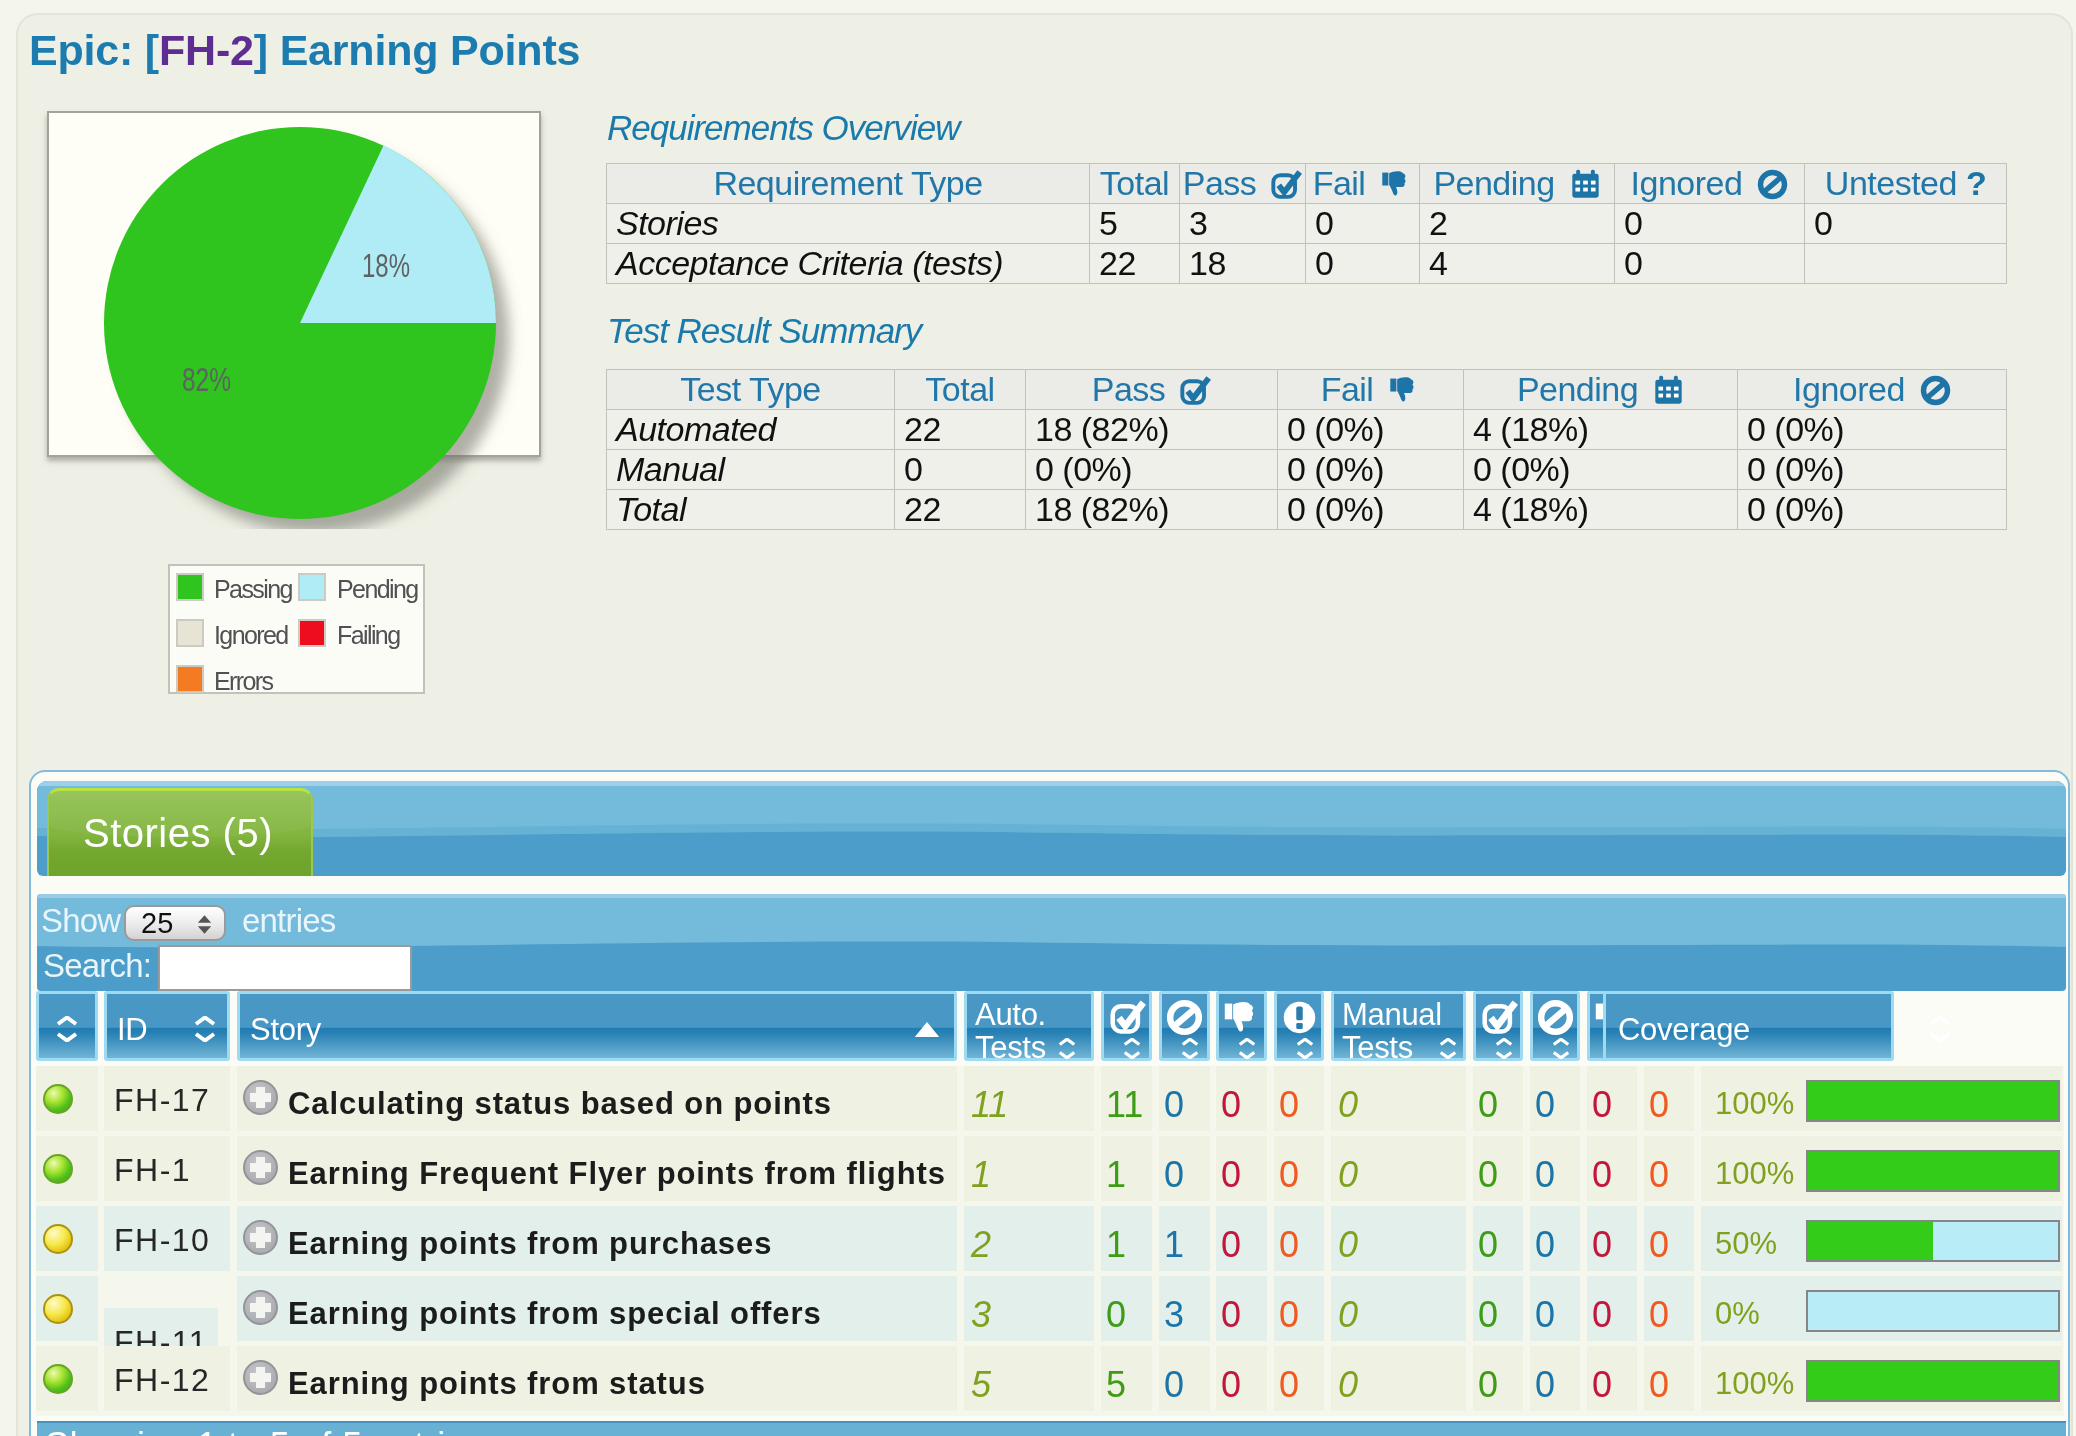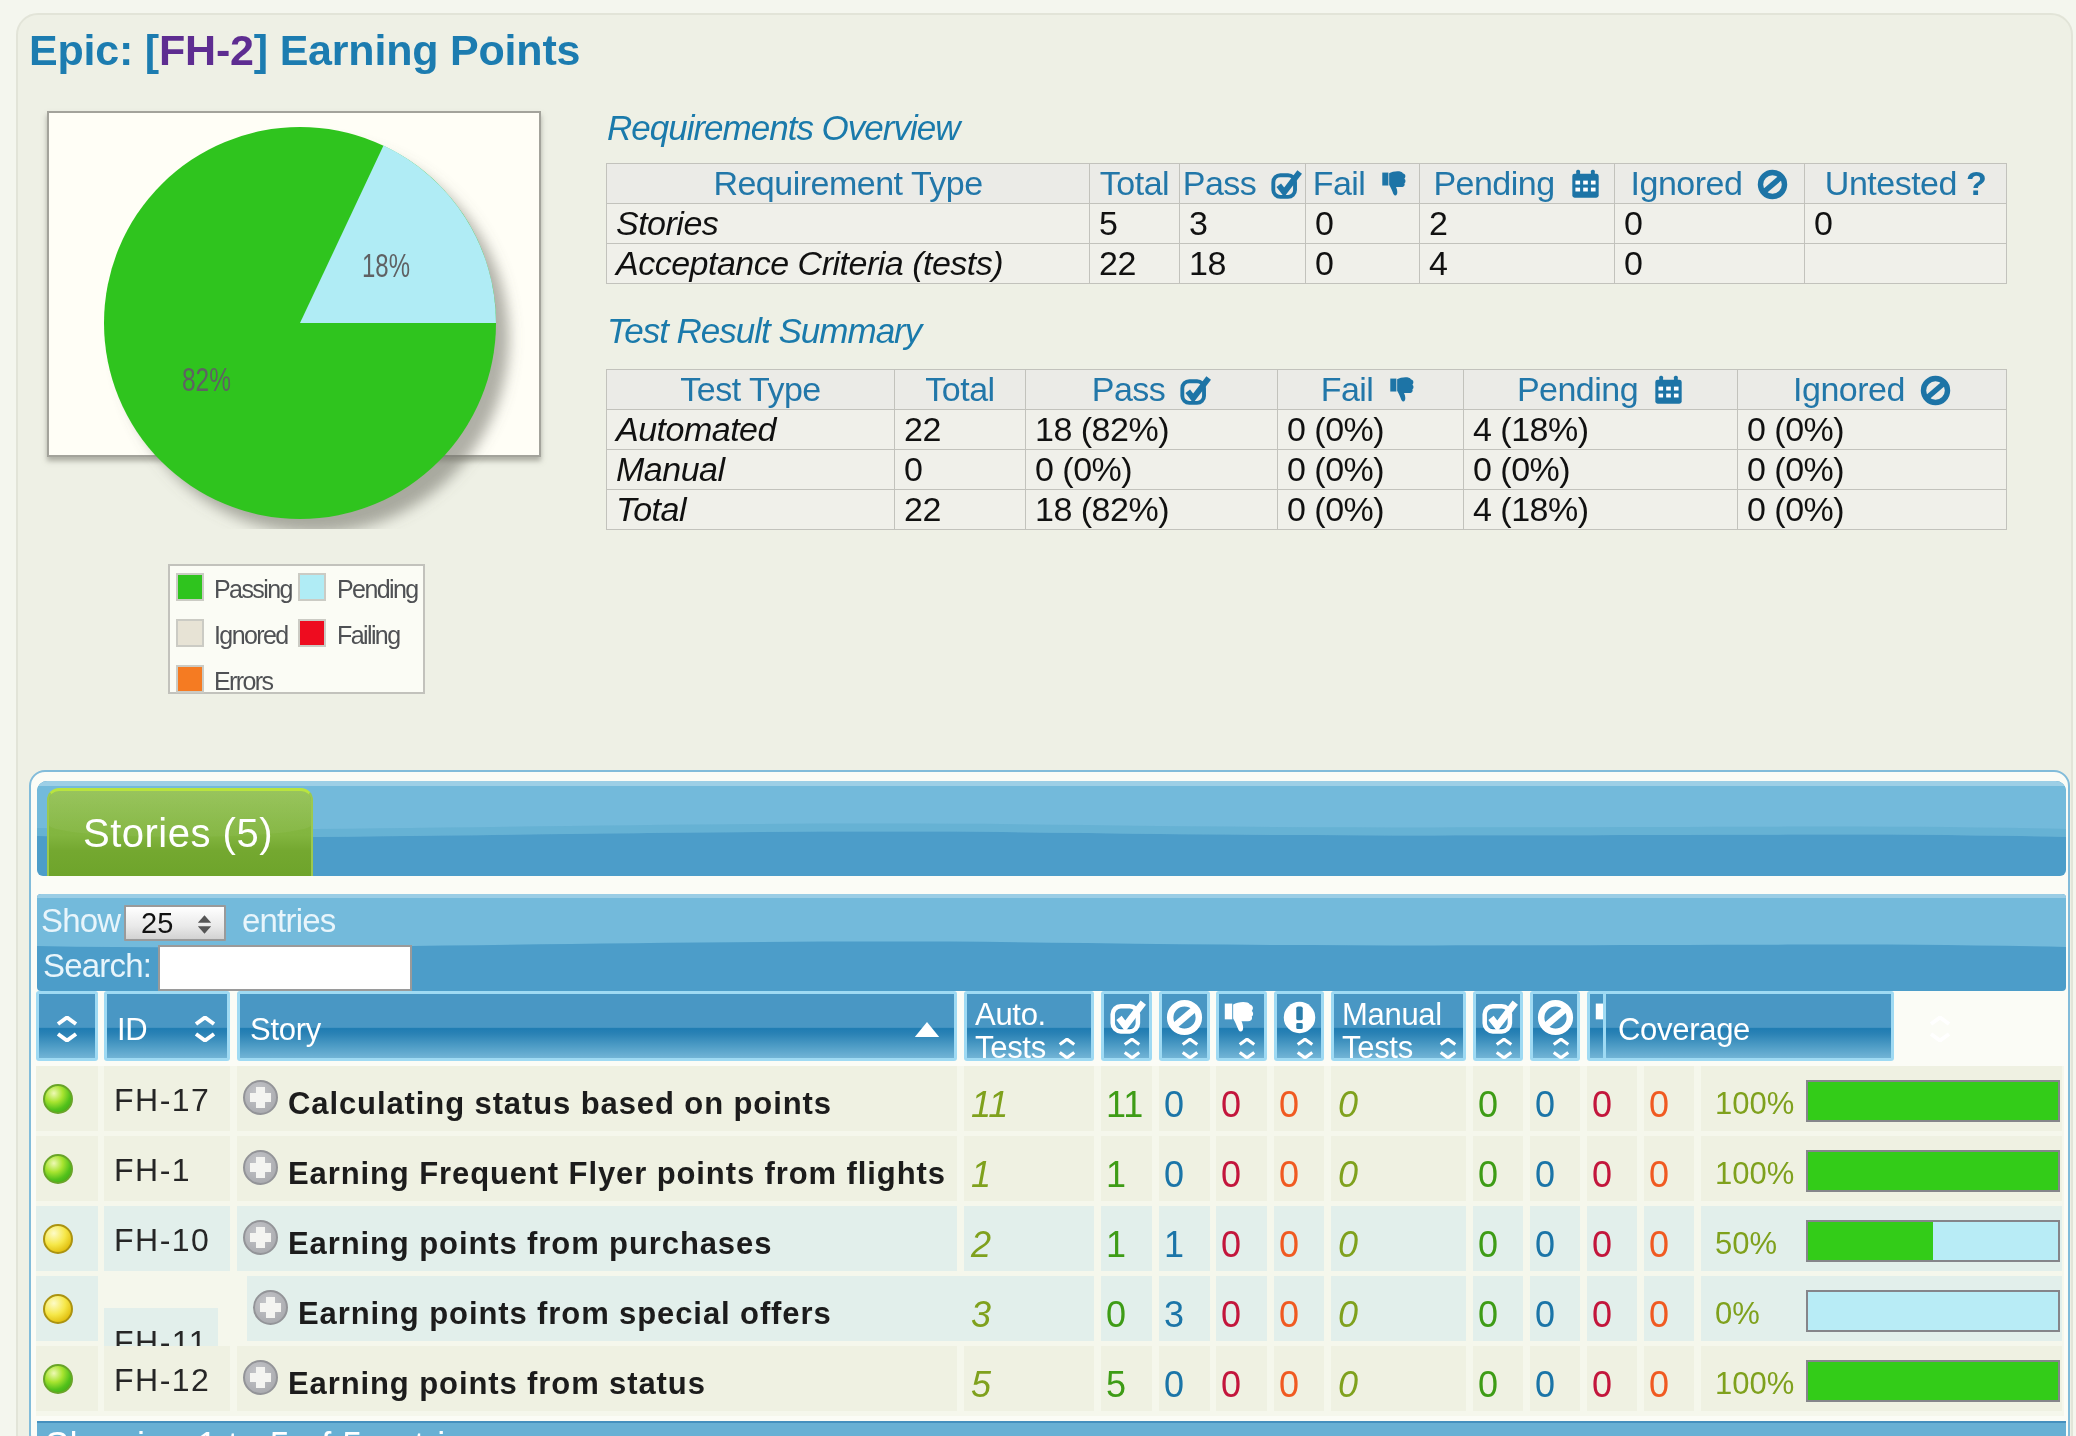--- a/index.html
+++ b/index.html
@@ -17,21 +17,21 @@
 .stable td.lbl { font-style:italic; }
 .bicon { vertical-align:-5px; margin-left:6px; }
 #bigpanel { position:absolute; left:29px; top:770px; width:2041px; height:680px; background:#fbfcf6; border:2px solid #82bcda; border-radius:16px; }
 .waveblock { position:absolute; overflow:hidden; background:#4c9dc9;text-decoration:underline; }
 .wv { position:absolute; left:0; top:0; }
 #band { left:37px; top:781px; width:2029px; height:95px; border-radius:10px 10px 6px 6px; }
 #toolbar { left:37px; top:894px; width:2029px; height:97px; border-radius:4px; }
 #tab { position:absolute; left:47px; top:788px; width:266px; height:88px; border-radius:12px 12px 0 0; background:linear-gradient(180deg,#8abc46 0%, #82b53f 52%, #74a830 70%, #6ea42b 100%); border-top:3px solid #b9e43f; border-left:2px solid #9cc94f; border-right:2px solid #9cc94f; color:#fff; font-size:40px; letter-spacing:0.5px; padding-left:34px; line-height:84px; }
 #tab::before { content:""; position:absolute; left:0; top:0; right:0; height:46px; background:linear-gradient(180deg, rgba(255,255,255,0.12), rgba(255,255,255,0.03)); border-radius:10px 10px 50% 50%/10px 10px 12px 12px; }
 .tbtxt { color:#e8f5fb; font-size:33px; letter-spacing:-0.8px; position:absolute; }
-#lensel { position:absolute; left:87px; top:11px; width:102px; height:36px; background:linear-gradient(180deg,#ffffff,#e9e9e9 60%,#d2d2d2); border:2px solid #9a9a9a; border-radius:1px; font-size:29px; color:#111; line-height:32px; padding-left:15px; }
+#lensel { position:absolute; left:87px; top:11px; width:102px; height:36px; background:linear-gradient(180deg,#ffffff,#e9e9e9 60%,#d2d2d2); border:2px solid #9a9a9a; border-radius:10px; font-size:29px; color:#111; line-height:32px; padding-left:15px; }
 #searchbox { position:absolute; left:121px; top:51px; width:254px; height:46px; background:#ffffff; border:2px solid #9a9a9a; }
 .hc { position:absolute; top:991px; height:70px; background:linear-gradient(180deg,#4997c4 0%, #4997c4 52%, #1f7cb2 54%, #2a82b5 62%, #4f9dc6 82%, #72b4d6 100%); border:3px solid #9fdaf3; border-radius:3px; color:#fff; }
 .hc .ht { position:absolute; font-size:31px; letter-spacing:-0.3px; }
 .row { position:absolute; left:36px; width:2028px; height:70px; background:#f5f7ec; }
 .rcell { position:absolute; top:0; height:65px; }
 .beige .rcell { background:#eff1e2; }
 .cyan .rcell { background:#e2efeb; }
 .dot { position:absolute; left:7px; top:18px; width:30px; height:30px; border-radius:50%; }
 .dotg { background:radial-gradient(circle at 34% 28%, #eef9b4, #a8e430 35%, #52c11b 65%, #36a110); border:2px solid #69a428; }
 .doty { background:radial-gradient(circle at 34% 28%, #fdfbc8, #f6e84a 45%, #e3c314 75%, #d1ad0b); border:2px solid #ab9310; }
@@ -427,21 +427,21 @@
       <div class="cbar">
         <div class="fill" style="width:50%"></div>
       </div>
     </div>
   </div>
 <div class="row cyan" style="top:1276px;">
     <div class="rcell " style="left:0px; width:62px;">
       <div class="dot doty"></div>
     </div>
     <div class="rcell idt" style="left:68px; width:114px;margin-top:32px;">FH-11</div>
-    <div class="rcell " style="left:211px; width:720px;">
+    <div class="rcell " style="left:201px; width:720px;">
       <div class="plus"></div>
       <div class="story">Earning points from special offers</div>
     </div>
     <div class="rcell num olv" style="left:928px; width:130px;">3</div>
     <div class="rcell num grn" style="left:1065px; width:51px;">0</div>
     <div class="rcell num blu" style="left:1123px; width:51px;">3</div>
     <div class="rcell num red" style="left:1180px; width:51px;">0</div>
     <div class="rcell num org" style="left:1238px; width:50px;">0</div>
     <div class="rcell num olv" style="left:1295px; width:135px;">0</div>
     <div class="rcell num grn" style="left:1437px; width:50px;">0</div>

